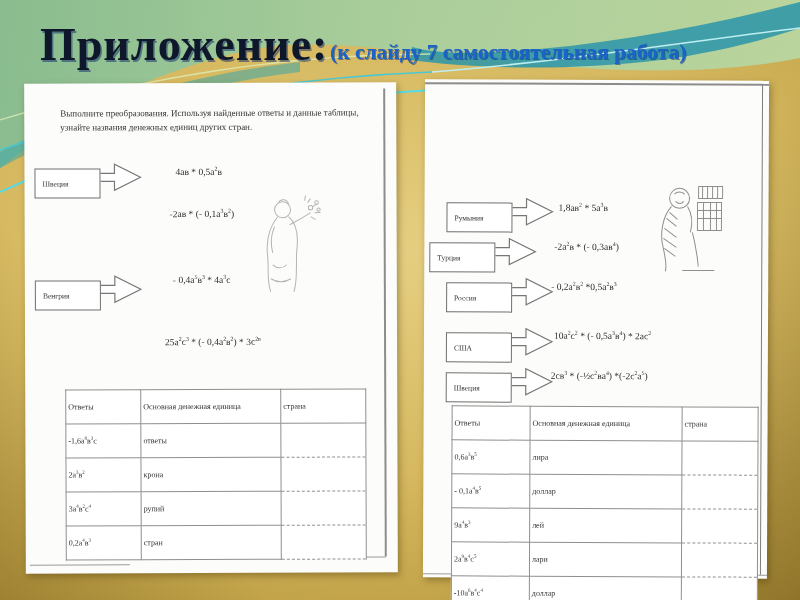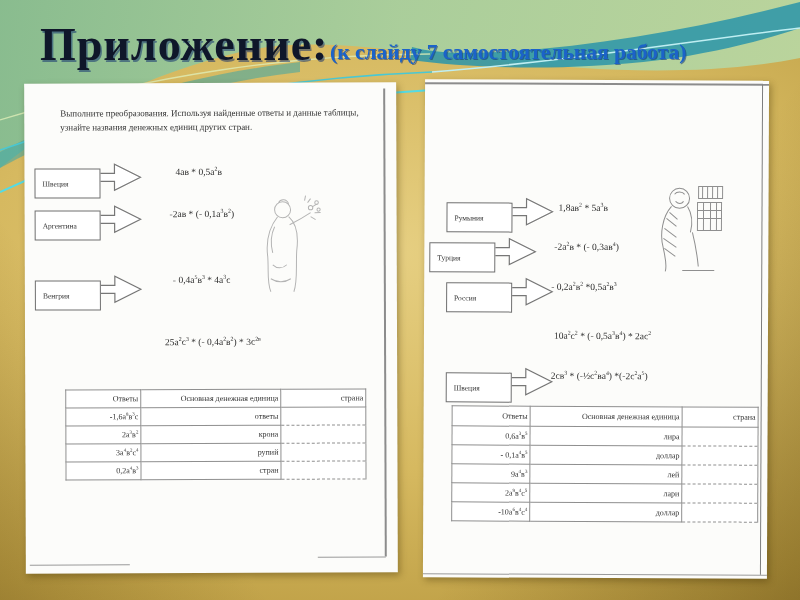--- a/index.html
+++ b/index.html
@@ -39,22 +39,22 @@
   .arrow-label{
     position:absolute;left:0;top:9px;width:66px;height:30px;box-sizing:border-box;
     border:1px solid #6f6f6f;background:#fff;
     font-size:7.5px;color:#333;display:flex;align-items:center;padding-left:7px;
     white-space:nowrap;overflow:hidden;
   }
   .expr{position:absolute;white-space:nowrap;font-size:9.5px;color:#2d2d2d;}
   sup{font-size:.62em;line-height:0;}
   table.wtable{position:absolute;border-collapse:collapse;table-layout:fixed;background:#fff;}
   .wtable th,.wtable td{
-    border:1px solid #8f8f8f;font-weight:normal;text-align:right;
-    white-space:nowrap;overflow:hidden;padding:4px 2px;
+    border:1px solid #8f8f8f;font-weight:normal;text-align:left;
+    white-space:nowrap;overflow:hidden;padding:12px 2px;
   }
   .wtable th{font-size:8px;color:#333;}
   .wtable td{font-size:8px;color:#333;}
   .wtable td.cty{border-bottom-style:dashed;border-top-style:dashed;}
   .sketch{position:absolute;}
 </style>
 </head>
 <body>
 
 <svg class="waves" width="800" height="210" viewBox="0 0 800 210">
@@ -90,26 +90,20 @@
   </div>
 
   <div class="task" style="left:10px;top:76px;">
     <svg class="arrow" width="110" height="36" viewBox="0 0 110 36">
       <path d="M60,14 H80 V5 L106,18 L80,31 V22 H60 Z" fill="#fff" stroke="#777" stroke-width="1.2"></path>
     </svg>
     <span class="arrow-label">Швеция</span>
   </div>
   <span class="expr" style="left:151px;top:84px;">4ав * 0,5а<sup>2</sup>в</span>
 
-  <div class="task" style="left:10px;top:118px;">
-    <svg class="arrow" width="110" height="36" viewBox="0 0 110 36">
-      <path d="M60,14 H80 V5 L106,18 L80,31 V22 H60 Z" fill="#fff" stroke="#777" stroke-width="1.2"></path>
-    </svg>
-    <span class="arrow-label">Аргентина</span>
-  </div>
   <span class="expr" style="left:145px;top:126px;">-2ав * (- 0,1а<sup>3</sup>в<sup>2</sup>)</span>
 
   <div class="task" style="left:10px;top:188px;">
     <svg class="arrow" width="110" height="36" viewBox="0 0 110 36">
       <path d="M60,14 H80 V5 L106,18 L80,31 V22 H60 Z" fill="#fff" stroke="#777" stroke-width="1.2"></path>
     </svg>
     <span class="arrow-label">Венгрия</span>
   </div>
   <span class="expr" style="left:148px;top:192px;">- 0,4а<sup>5</sup>в<sup>3</sup> * 4а<sup>3</sup>с</span>
 
@@ -188,20 +182,26 @@
   <span class="expr" style="left:130px;top:162px;">-2а<sup>2</sup>в * (- 0,3ав<sup>4</sup>)</span>
 
   <div class="task" style="left:22px;top:194px;text-decoration:underline;">
     <svg class="arrow" width="110" height="36" viewBox="0 0 110 36">
       <path d="M60,14 H80 V5 L106,18 L80,31 V22 H60 Z" fill="#fff" stroke="#777" stroke-width="1.2"></path>
     </svg>
     <span class="arrow-label">Россия</span>
   </div>
   <span class="expr" style="left:127px;top:202px;">- 0,2а<sup>2</sup>в<sup>2</sup> *0,5а<sup>2</sup>в<sup>3</sup></span>
 
+  <div class="task" style="left:22px;top:244px;">
+    <svg class="arrow" width="110" height="36" viewBox="0 0 110 36">
+      <path d="M60,14 H80 V5 L106,18 L80,31 V22 H60 Z" fill="#fff" stroke="#777" stroke-width="1.2"></path>
+    </svg>
+    <span class="arrow-label">США</span>
+  </div>
   <span class="expr" style="left:130px;top:251px;">10а<sup>2</sup>с<sup>2</sup> * (- 0,5а<sup>3</sup>в<sup>4</sup>) * 2ас<sup>2</sup></span>
 
   <div class="task" style="left:22px;top:284px;">
     <svg class="arrow" width="110" height="36" viewBox="0 0 110 36">
       <path d="M60,14 H80 V5 L106,18 L80,31 V22 H60 Z" fill="#fff" stroke="#777" stroke-width="1.2"></path>
     </svg>
     <span class="arrow-label">Швеция</span>
   </div>
   <span class="expr" style="left:127px;top:291px;">2св<sup>3</sup> * (-½с<sup>2</sup>ва<sup>4</sup>) *(-2с<sup>2</sup>а<sup>5</sup>)</span>
 

